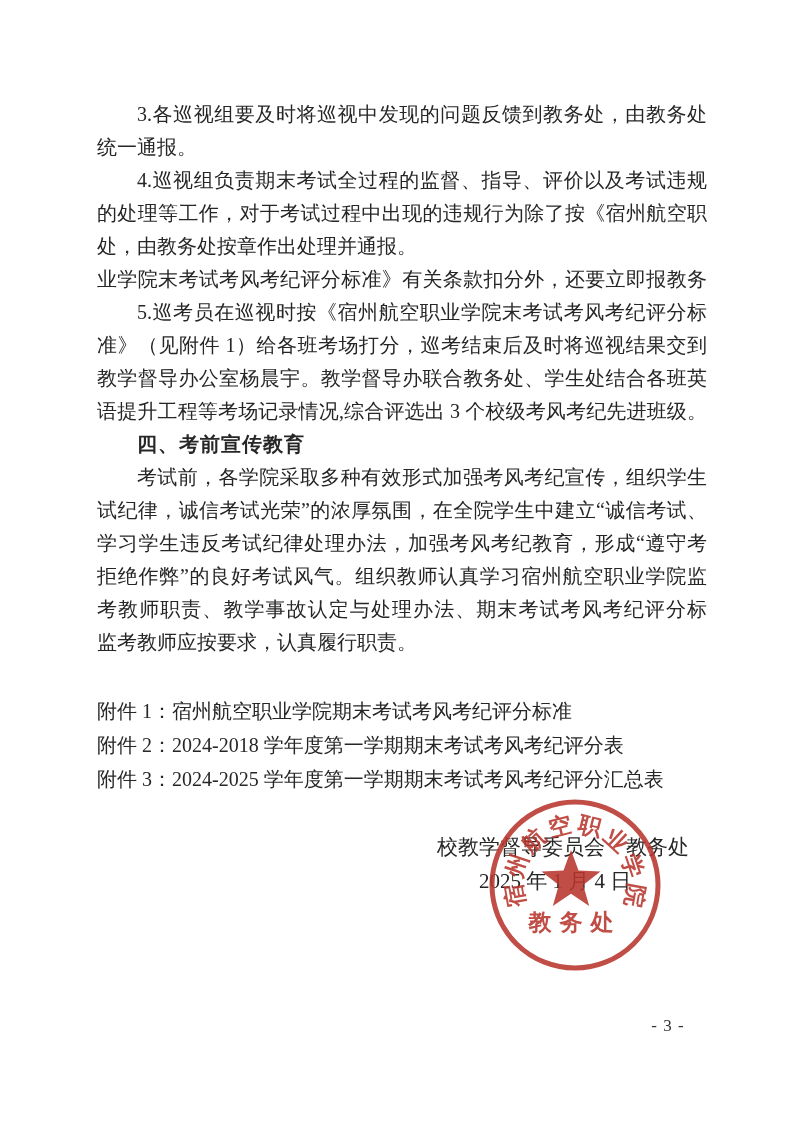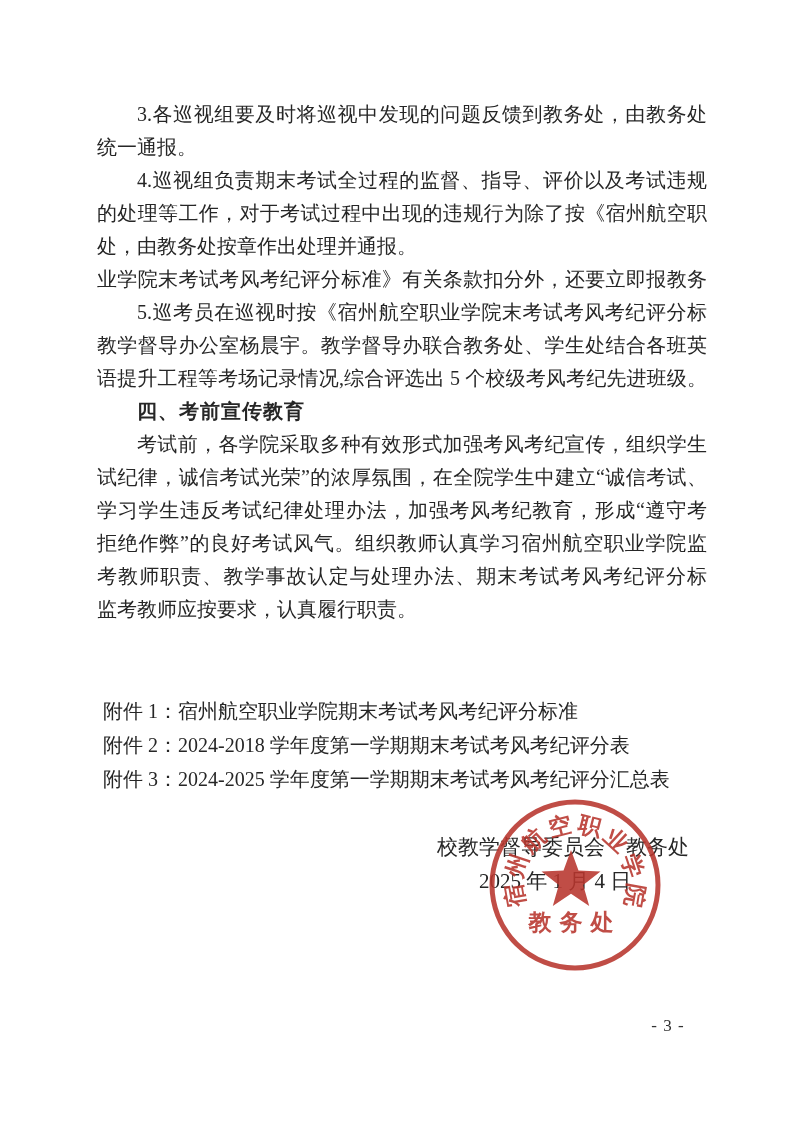--- a/index.html
+++ b/index.html
@@ -27,21 +27,21 @@
   }
   .line.align-left{text-align:left;text-align-last:left;}
   .line.indent{text-indent:2em;}
   .line.heading{
     font-weight:700;
     font-family:"Liberation Sans","DejaVu Sans",sans-serif;
     text-align:center;text-align-last:left;
     letter-spacing:1px;
   }
   .attachment-list{
-    position:absolute;left:103px;top:694px;width:620px;
+    position:absolute;left:97px;top:694px;width:620px;
     font-size:20px;line-height:34px;
   }
   .attachment-item{height:34px;}
   .issuer-line{
     position:absolute;left:437px;top:833px;
     font-size:21px;line-height:28px;white-space:nowrap;
   }
   .date-line{
     position:absolute;left:479px;top:867px;
     font-size:21px;line-height:28px;white-space:nowrap;
@@ -75,22 +75,23 @@
 <div class="page">
 
   <div class="body-block">
     <div class="line indent">3.各巡视组要及时将巡视中发现的问题反馈到教务处，由教务处</div>
     <div class="line align-left">统一通报。</div>
     <div class="line indent">4.巡视组负责期末考试全过程的监督、指导、评价以及考试违规</div>
     <div class="line">的处理等工作，对于考试过程中出现的违规行为除了按《宿州航空职</div>
     <div class="line align-left">处，由教务处按章作出处理并通报。</div>
     <div class="line">业学院末考试考风考纪评分标准》有关条款扣分外，还要立即报教务</div>
     <div class="line indent">5.巡考员在巡视时按《宿州航空职业学院末考试考风考纪评分标</div>
+    <div class="line">准》（见附件 1）给各班考场打分，巡考结束后及时将巡视结果交到</div>
     <div class="line">教学督导办公室杨晨宇。教学督导办联合教务处、学生处结合各班英</div>
-    <div class="line">语提升工程等考场记录情况,综合评选出 5 个校级考风考纪先进班级。</div>
+    <div class="line">语提升工程等考场记录情况,综合评选出 3 个校级考风考纪先进班级。</div>
     <div class="line heading indent">四、考前宣传教育</div>
     <div class="line indent">考试前，各学院采取多种有效形式加强考风考纪宣传，组织学生</div>
     <div class="line">试纪律，诚信考试光荣”的浓厚氛围，在全院学生中建立“诚信考试、</div>
     <div class="line">学习学生违反考试纪律处理办法，加强考风考纪教育，形成“遵守考</div>
     <div class="line">拒绝作弊”的良好考试风气。组织教师认真学习宿州航空职业学院监</div>
     <div class="line">考教师职责、教学事故认定与处理办法、期末考试考风考纪评分标准，</div>
     <div class="line align-left">监考教师应按要求，认真履行职责。</div>
   </div>
 
   <div class="attachment-list">

